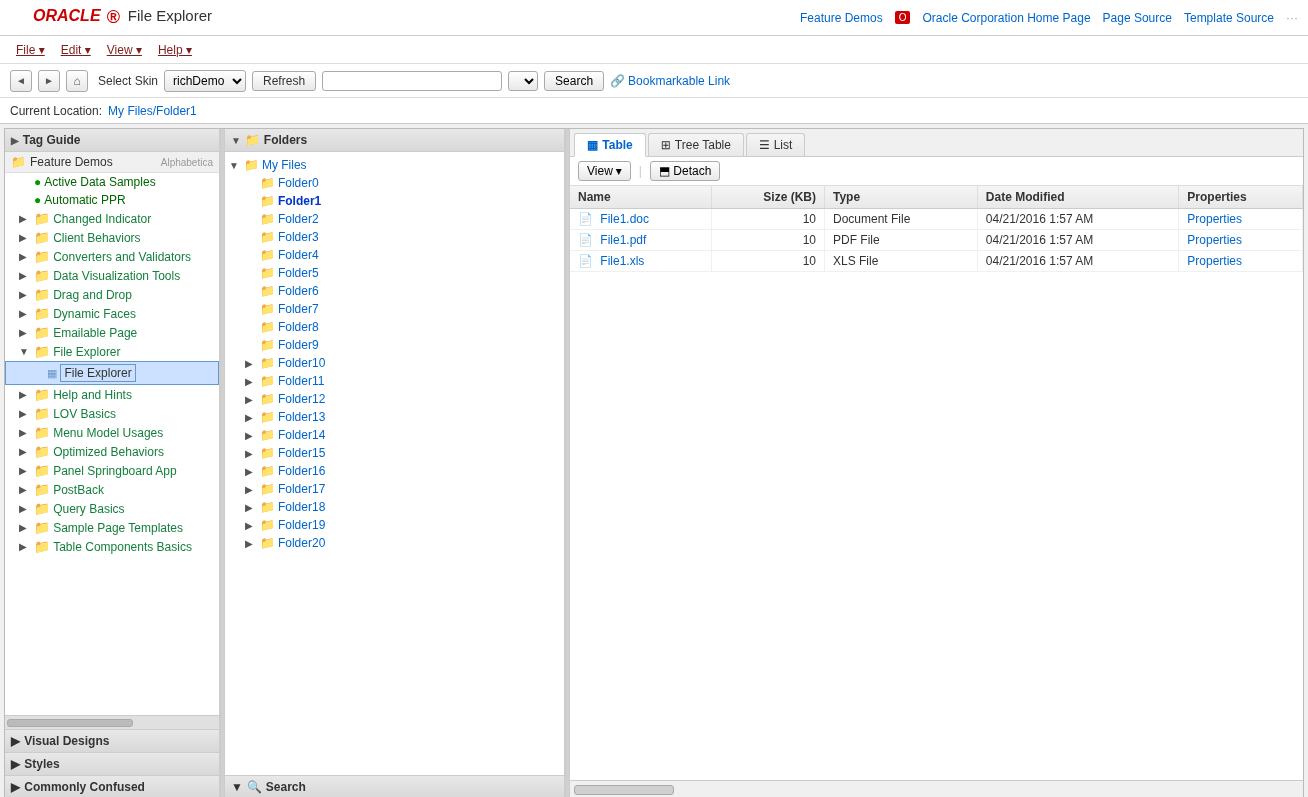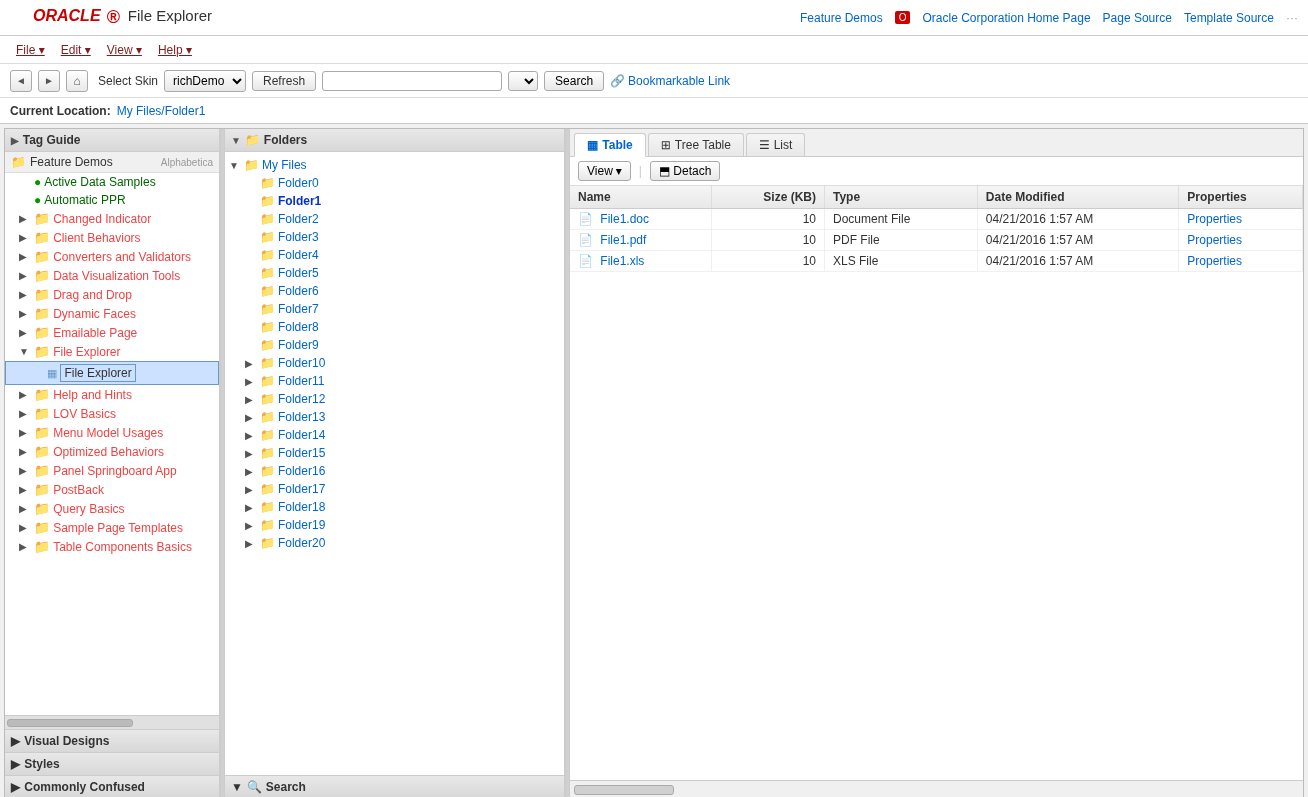--- a/index.html
+++ b/index.html
@@ -102,21 +102,21 @@
     #location-bar {
       background: #fff;
       border-bottom: 1px solid #ccc;
       padding: 4px 10px;
       font-size: 12px;
       height: 26px;
       display: flex;
       align-items: center;
       gap: 6px;
     }
-    #location-bar .label { font-weight: bold; color: #333; }
+    #location-bar .label { font-weight: normal; color: #333; }
     #location-bar .path { color: #0066cc; }
 
     
     #main-content {
       display: flex;
       height: calc(797px - 36px - 28px - 34px - 26px - 2px);
       background: #e8e8e8;
       border: 1px solid #bbb;
       margin: 4px;
     }
@@ -170,21 +170,21 @@
       cursor: pointer;
       display: flex;
       align-items: center;
       gap: 3px;
       white-space: nowrap;
       overflow: hidden;
     }
     .tree-item.selected { background: #cce0ff; border: 1px solid #6699cc; }
     .tree-item .folder-icon { color: #e8a000; font-size: 13px; }
     .tree-item .leaf-icon { color: #6699cc; font-size: 11px; }
-    .tree-item a { color: #ef4444; text-decoration: none; font-size: 12px; }
+    .tree-item a { color: #15803d; text-decoration: none; font-size: 12px; }
     .tree-item.active-green a { color: #006600; }
     .tree-item .expand-arrow { color: #555; font-size: 10px; width: 12px; }
 
     
     .bottom-panel {
       background: linear-gradient(#e8e8e8, #d8d8d8);
       border-top: 1px solid #ccc;
       padding: 4px 6px;
       display: flex;
       align-items: center;

